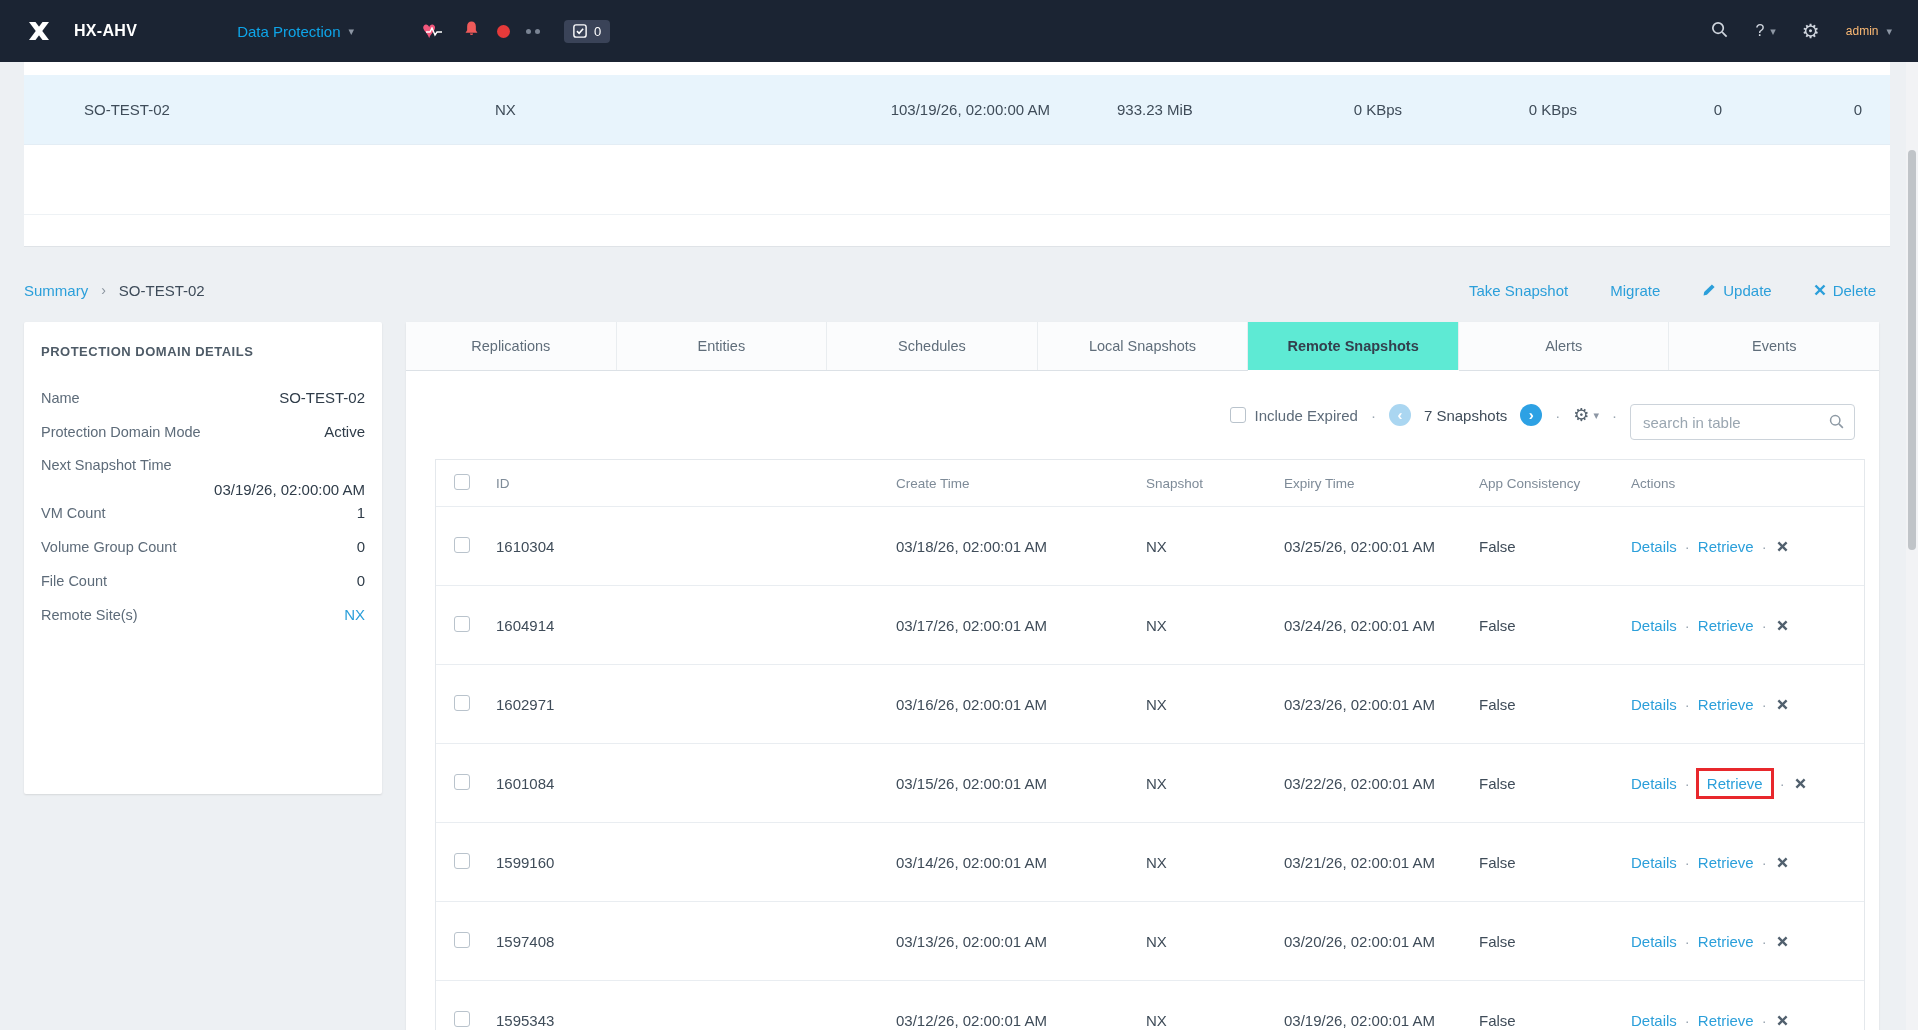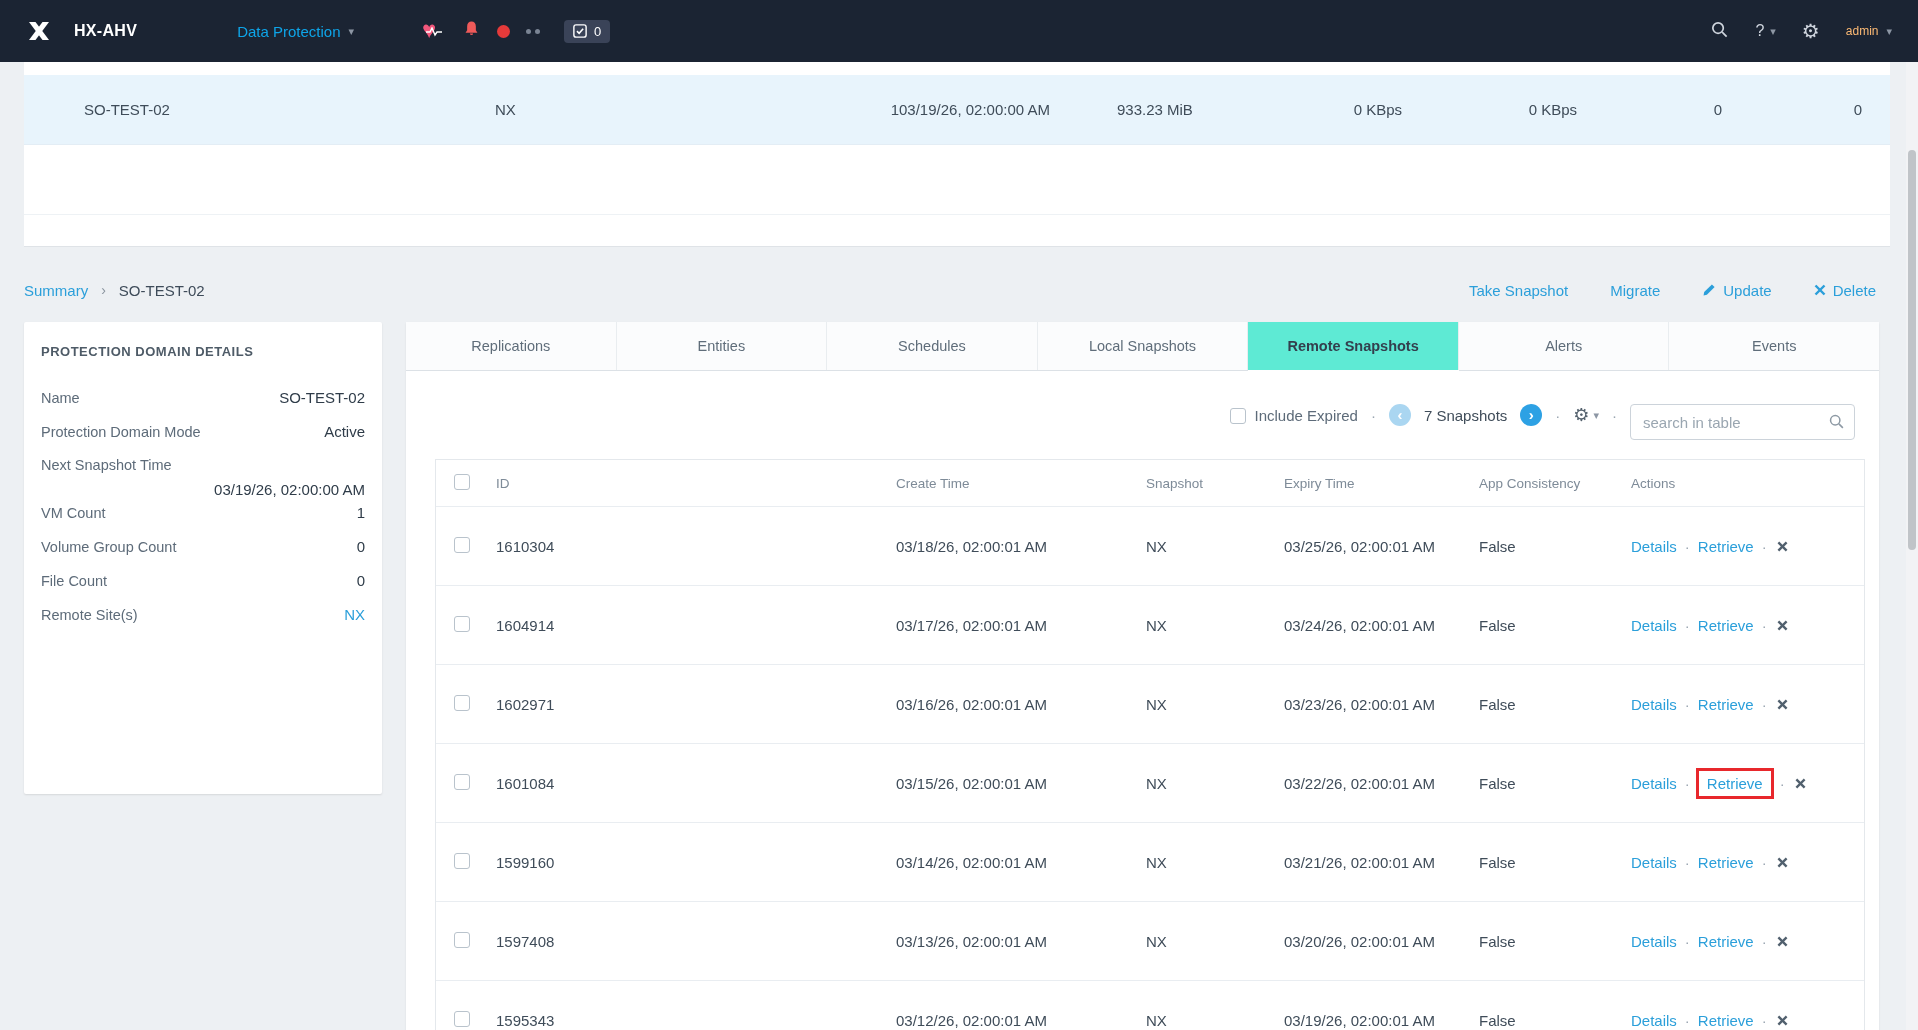--- a/index.html
+++ b/index.html
@@ -100,21 +100,21 @@
 
   
   .snap-toolbar {
     height:88px; display:flex; align-items:center; justify-content:flex-end;
     gap:13px; padding-right:24px; font-size:15px; color:#3f4c59;
   }
   .checkbox {
     display:inline-block; width:16px; height:16px; background:#fff;
     border:1px solid #b9c3cc; border-radius:3px; cursor:pointer;
   }
-  .inc-exp { display:flex; align-items:flex-end; gap:9px; }
+  .inc-exp { display:flex; align-items:center; gap:9px; }
   .inc-exp .txt { color:#5d6b79; }
   .tb-sep { color:#9aa6b1; }
   .pager-circle {
     width:22px; height:22px; border-radius:50%; display:flex; align-items:center;
     justify-content:center; color:#ffffff; font-size:15px; font-weight:bold;
     cursor:pointer; padding-bottom:2px;
   }
   .pager-prev { background:#aad6f1; }
   .pager-next { background:#2da1e4; }
   .gear-dd { display:flex; align-items:center; gap:4px; color:#55626e; cursor:pointer; }

